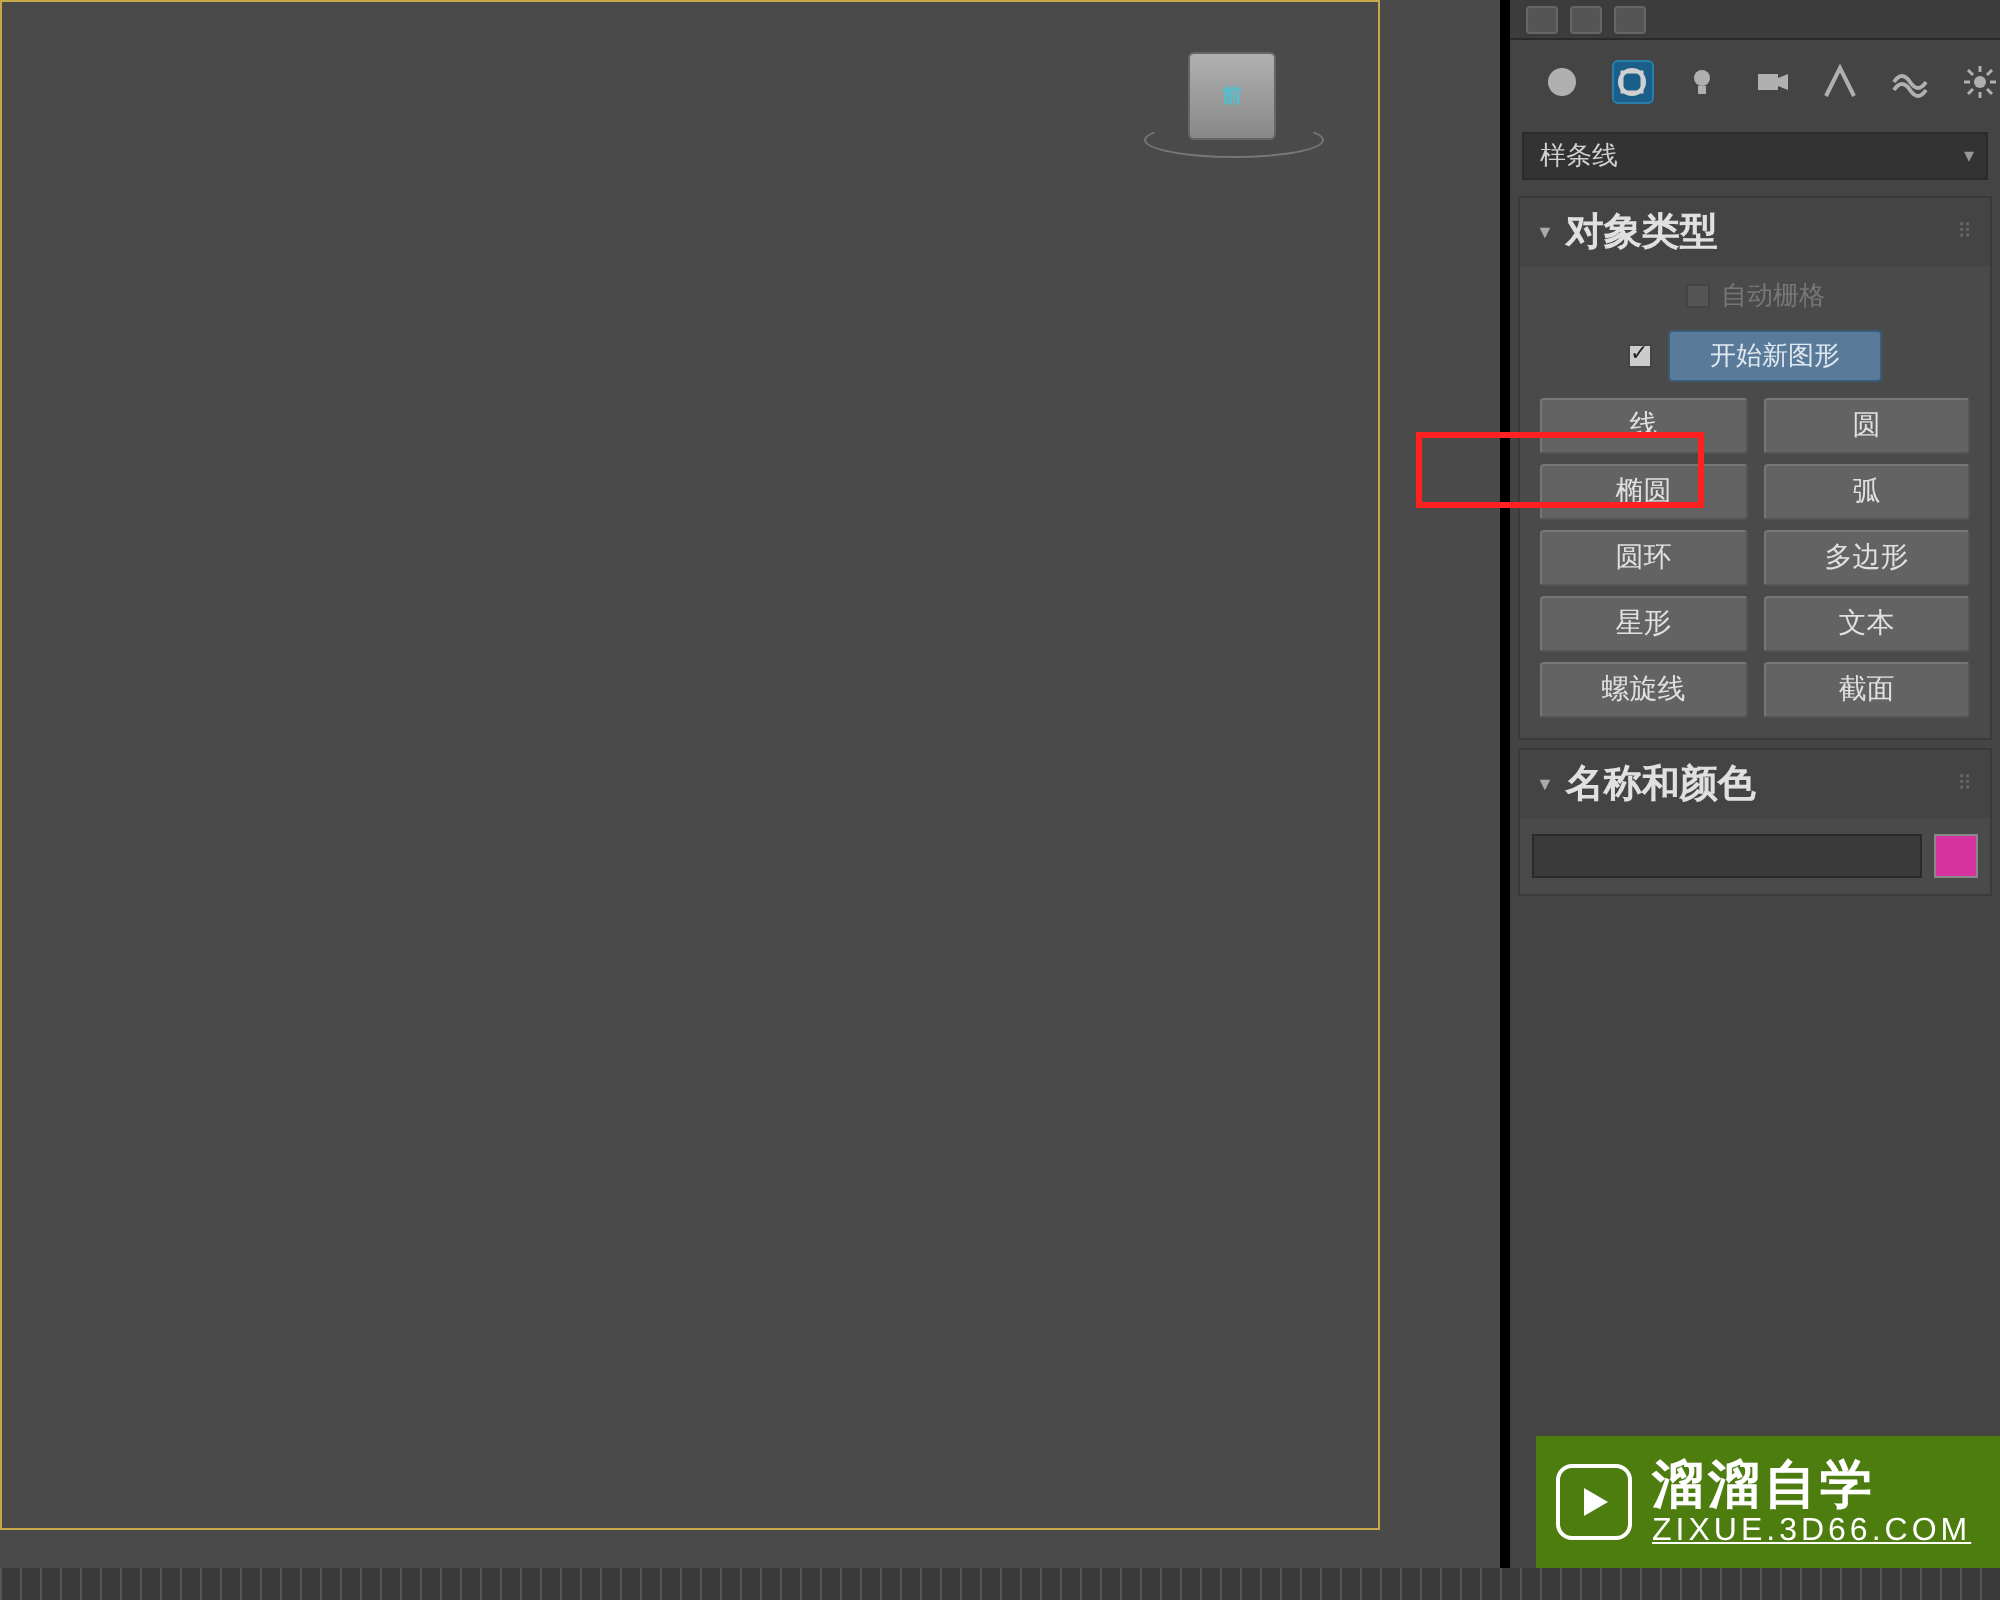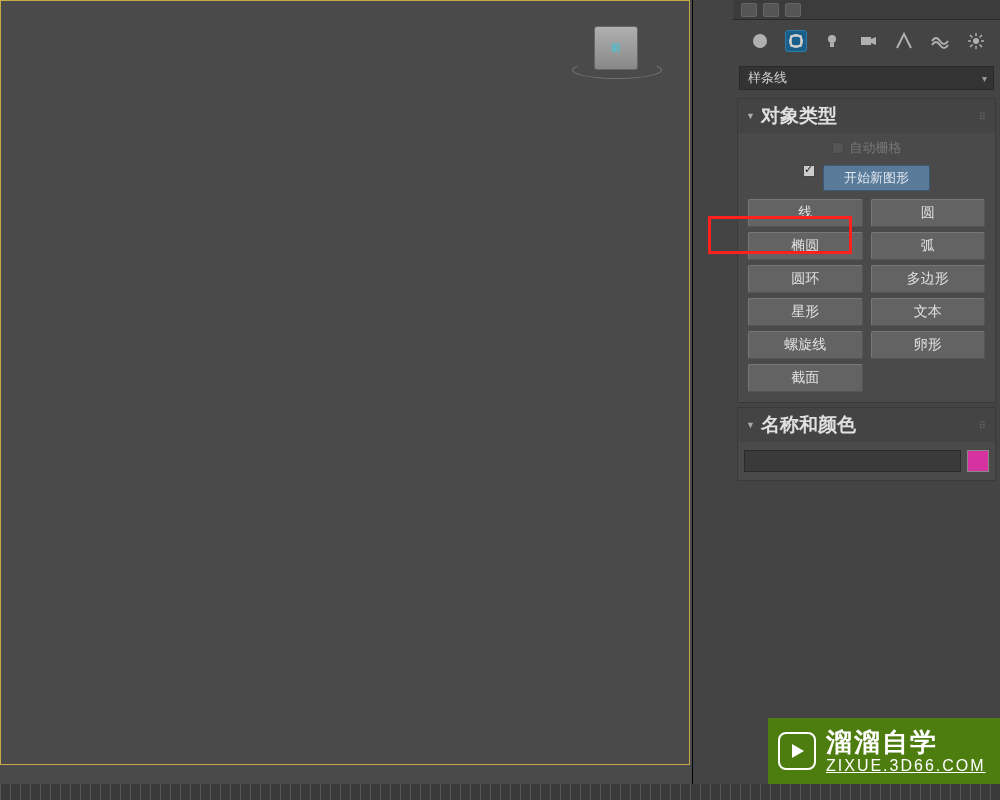--- a/index.html
+++ b/index.html
@@ -64,24 +64,23 @@
       display: flex;
     }
     .timeline-tick {
       flex: 1;
       border-left: 1px solid #555;
       height: 100%;
     }
     .side-panel {
       position: absolute;
       right: 0; top: 0;
-      width: 308px; height: 784px;
+      width: 250px; height: 784px;
       background: #444444;
-      border-left: 1px solid #000000;
-      padding-left: 40px;
+      border-left: 5px solid #000000;
     }
     .panel-tabs-top {
       height: 20px;
       background: #3c3c3c;
       border-bottom: 1px solid #2a2a2a;
       display: flex;
       gap: 6px;
       padding-left: 8px;
       align-items: center;
     }
@@ -180,21 +179,21 @@
     }
     .checkbox.checked::after {
       content: "✓";
       position: absolute;
       top: -3px; left: 0;
       font-size: 11px;
       color: #222;
     }
     .newshape-row {
       display: flex;
-      align-items: flex-start;
+      align-items: center;
       justify-content: center;
       gap: 8px;
       margin-bottom: 8px;
     }
     .newshape-btn {
       padding: 3px 20px;
       background: #5a7a9a;
       border: 1px solid #3a5a7a;
       color: #e0e8f0;
       cursor: pointer;
@@ -374,21 +373,20 @@
       <div class="button-grid" id="shape-buttons">
           <div class="shape-btn" id="shape-btn-0">线</div>
           <div class="shape-btn" id="shape-btn-2">圆</div>
           <div class="shape-btn" id="shape-btn-3">椭圆</div>
           <div class="shape-btn" id="shape-btn-4">弧</div>
           <div class="shape-btn" id="shape-btn-5">圆环</div>
           <div class="shape-btn" id="shape-btn-6">多边形</div>
           <div class="shape-btn" id="shape-btn-7">星形</div>
           <div class="shape-btn" id="shape-btn-8">文本</div>
           <div class="shape-btn" id="shape-btn-9">螺旋线</div>
-          <div class="shape-btn" id="shape-btn-10">卵形</div>
           <div class="shape-btn" id="shape-btn-11">截面</div>
         </div>
     </div>
   </div>
 
   <div class="rollout">
     <div class="rollout-header">
       <span class="tri">▼</span>
       <span class="title">名称和颜色</span>
       <span class="dots">⠿</span>

